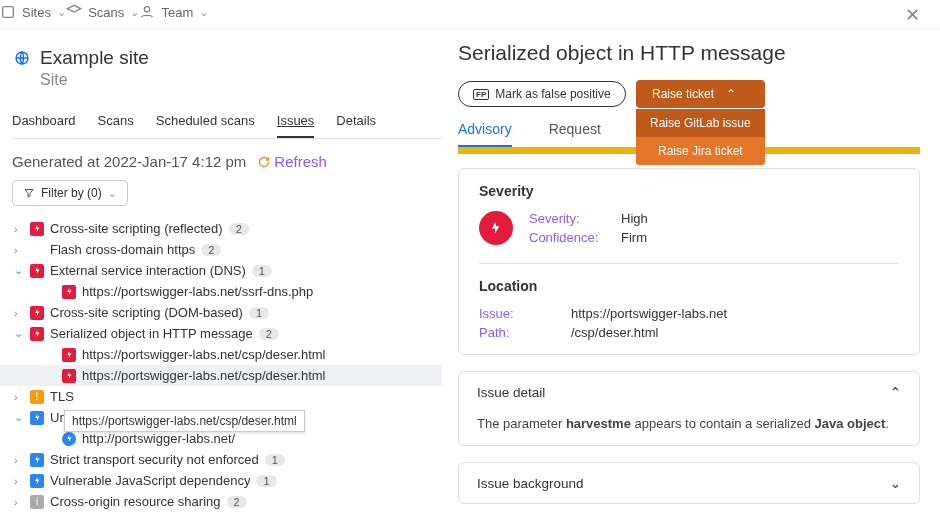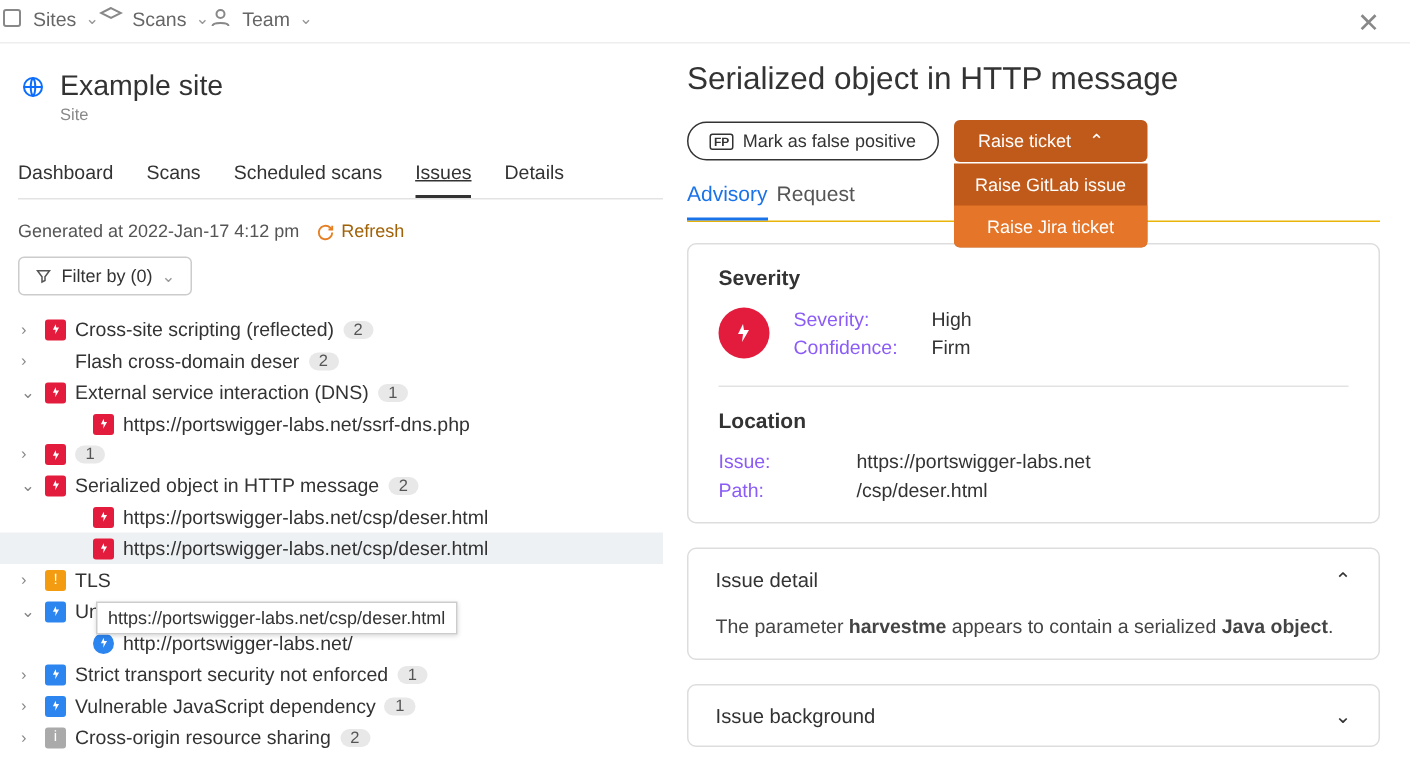--- a/index.html
+++ b/index.html
@@ -7,26 +7,26 @@
 .topnav { display: flex; padding: 4px 0 8px 0; border-bottom: 1px solid #eee; }
 .topnav-item { display: flex; align-items: center; gap: 6px; color: #666; cursor: pointer; }
 .topnav-item svg { width: 16px; height: 16px; }
 .chev { font-size: 11px; color: #999; }
 .layout { display: flex; height: calc(100% - 30px); }
 .left { width: 450px; padding-right: 8px; overflow: hidden; }
 .right { flex: 1; padding: 0 20px 0 8px; overflow: hidden; position: relative; }
 .site-header { display: flex; align-items: center; gap: 10px; margin: 18px 0 2px 14px; }
 .globe-icon { width: 16px; height: 16px; color: #0d6efd; }
 .site-title { font-size: 19px; font-weight: 500; }
-.site-sub { margin-left: 40px; font-size: 11px; color: #888; margin-bottom: 16px; }
+.site-sub { margin-left: 40px; font-size: 16px; color: #888; margin-bottom: 16px; }
 .tabs { display: flex; gap: 22px; border-bottom: 1px solid #e3e3e3; margin-left: 12px; }
 .tab { padding: 8px 0; color: #333; cursor: pointer; }
 .tab.active { border-bottom: 2px solid #333; font-weight: 500; text-decoration: underline; }
-.genrow { display: flex; align-items: center; gap: 12px; margin: 14px 0 10px 12px; font-size: 12px; color: #555; }
-.refresh { color: #a16207; display: flex; align-items: flex-end; gap: 4px; cursor: pointer; }
+.genrow { display: flex; align-items: center; gap: 12px; margin: 14px 0 10px 12px; font-size: 15px; color: #555; }
+.refresh { color: #8b5cf6; display: flex; align-items: center; gap: 4px; cursor: pointer; }
 .filter-btn { display: inline-flex; align-items: center; gap: 6px; border: 1px solid #ccc; border-radius: 4px; padding: 5px 10px; font-size: 12px; cursor: pointer; margin-left: 12px; margin-bottom: 8px; }
 .tree { margin-top: 4px; }
 .tree-row { display: flex; align-items: center; gap: 6px; padding: 3px 4px 3px 14px; font-size: 13px; cursor: pointer; }
 .tree-row.lev1 { padding-left: 46px; }
 .tree-row.selected { background: #eef1f3; }
 .tree-arrow { width: 10px; color: #888; font-size: 11px; }
 .sev-icon { width: 14px; height: 14px; display: inline-flex; align-items: center; justify-content: center; border-radius: 2px; font-size: 10px; color: white; flex-shrink: 0; }
 .sev-high { background: #e31c3d; }
 .sev-med { background: #f39c12; }
 .sev-low { background: #2d85f0; }
@@ -36,21 +36,21 @@
 .close-x { position: absolute; right: 20px; top: 4px; font-size: 18px; color: #888; cursor: pointer; }
 .panel-title { font-size: 21px; font-weight: 500; margin: 12px 0 16px 0; }
 .panel-actions { display: flex; gap: 20px; align-items: flex-start; margin-bottom: 8px; position: relative; text-align: center; }
 .fp-btn { border: 1.5px solid #333; border-radius: 18px; padding: 5px 14px; font-size: 12px; display: flex; align-items: center; gap: 6px; cursor: pointer; }
 .fp-badge { font-size: 8px; font-weight: bold; border: 1px solid #333; border-radius: 2px; padding: 0 2px; }
 .raise-wrap { position: absolute; left: 168px; top: -1px; padding-left: 10px; }
 .raise-btn { background: #c05a1a; color: #fff; border-radius: 4px; padding: 7px 16px; font-size: 12px; display: flex; align-items: center; gap: 12px; cursor: pointer; }
 .raise-menu { background: #c05a1a; color: #fff; margin-top: 1px; border-radius: 0 0 4px 4px; overflow: hidden; }
 .raise-menu-item { padding: 7px 14px; font-size: 12px; cursor: pointer; }
 .raise-menu-item.hl { background: #e47529; }
-.panel-tabs { display: flex; gap: 6px; border-bottom: 1px solid #eab308; margin-bottom: 14px; }
+.panel-tabs { display: flex; gap: 37px; border-bottom: 7px solid #eab308; margin-bottom: 14px; }
 .panel-tab { padding: 6px 0 8px 0; font-size: 14px; cursor: pointer; color: #555; }
 .panel-tab.active { color: #1a73e8; border-bottom: 2px solid #1a73e8; }
 .card { border: 1px solid #ddd; border-radius: 6px; padding: 14px 20px; margin-bottom: 12px; }
 .card h3 { font-size: 14px; font-weight: 600; margin-bottom: 12px; }
 .sev-row { display: flex; align-items: flex-start; gap: 16px; }
 .sev-circle { width: 34px; height: 34px; border-radius: 50%; background: #e31c3d; display: flex; align-items: center; justify-content: center; color: #fff; }
 .sev-grid { display: grid; grid-template-columns: 80px auto; gap: 4px 12px; font-size: 13px; }
 .lbl { color: #8b5cf6; }
 .divider { border-top: 1px solid #e3e3e3; margin: 18px 0 14px 0; }
 .acc { border: 1px solid #ddd; border-radius: 6px; margin-bottom: 10px; margin-top: 16px; }
@@ -132,21 +132,21 @@
             <svg width="9" height="9" viewBox="0 0 24 24" fill="white">
               <path d="M11 3 L6 13 h5 l-1 8 7-12 h-5 z"></path>
             </svg>
           </span>
           <span>Cross-site scripting (reflected)</span>
           <span class="badge">2</span>
         </div>
         <div class="tree-row">
           <span class="tree-arrow">›</span>
           <span style="width: 14px;"></span>
-          <span>Flash cross-domain deser</span>
+          <span>Flash cross-domain https</span>
           <span class="badge">2</span>
         </div>
         <div class="tree-row">
           <span class="tree-arrow">⌄</span>
           <span class="sev-icon sev-high">
             <svg width="9" height="9" viewBox="0 0 24 24" fill="white">
               <path d="M11 3 L6 13 h5 l-1 8 7-12 h-5 z"></path>
             </svg>
           </span>
           <span>External service interaction (DNS)</span>
@@ -161,20 +161,21 @@
           </span>
           <span>https://portswigger-labs.net/ssrf-dns.php</span>
         </div>
         <div class="tree-row">
           <span class="tree-arrow">›</span>
           <span class="sev-icon sev-high">
             <svg width="9" height="9" viewBox="0 0 24 24" fill="white">
               <path d="M11 3 L6 13 h5 l-1 8 7-12 h-5 z"></path>
             </svg>
           </span>
+          <span>Cross-site scripting (DOM-based)</span>
           <span class="badge">1</span>
         </div>
         <div class="tree-row">
           <span class="tree-arrow">⌄</span>
           <span class="sev-icon sev-high">
             <svg width="9" height="9" viewBox="0 0 24 24" fill="white">
               <path d="M11 3 L6 13 h5 l-1 8 7-12 h-5 z"></path>
             </svg>
           </span>
           <span>Serialized object in HTTP message</span>

